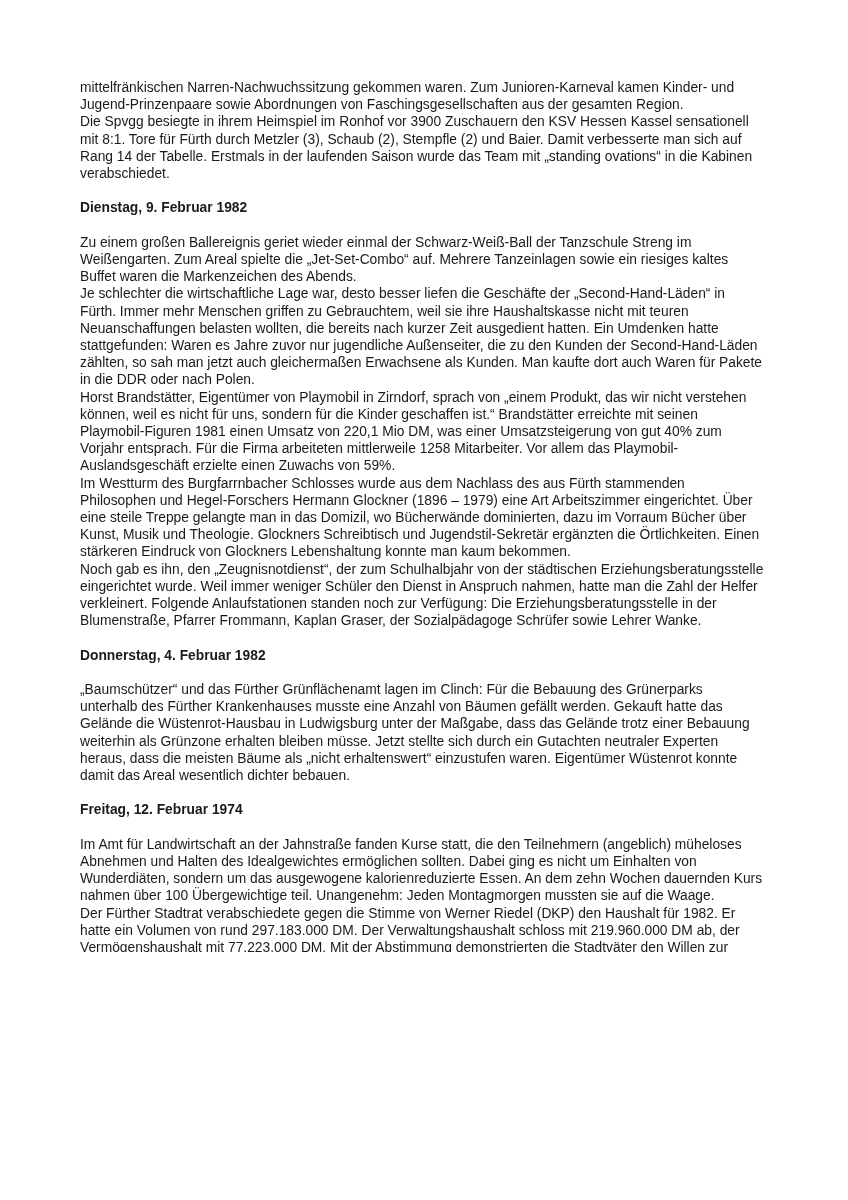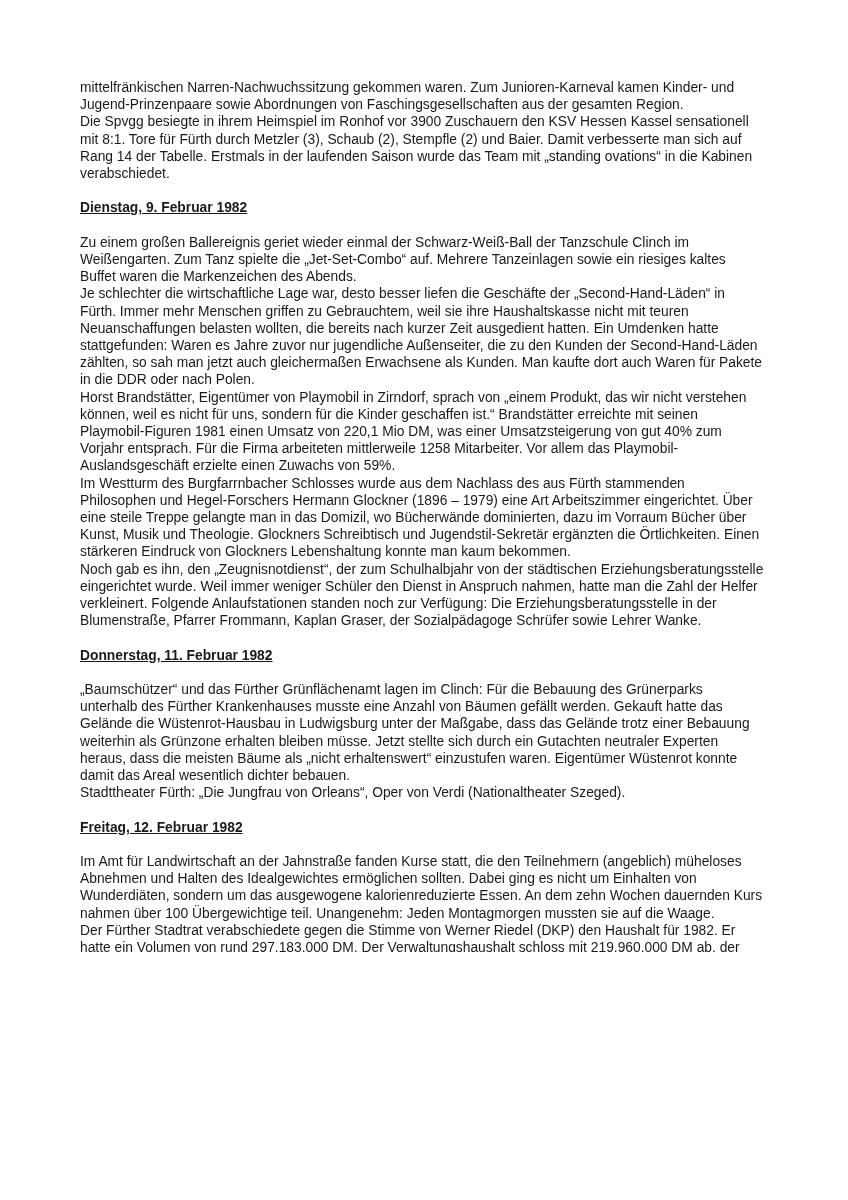--- a/index.html
+++ b/index.html
@@ -23,21 +23,20 @@
     font-size: 13.8px;
     line-height: 17.2px;
     text-align: left;
   }
   .para {
     margin: 0;
   }
   .heading {
     margin: 17.2px 0 17.2px 0;
     font-weight: bold;
-    text-decoration: underline;
   }
   .page-number {
     margin-top: 14px;
     text-align: center;
     font-family: "Liberation Serif", "DejaVu Serif", serif;
     font-size: 15px;
     color: #1a1a1a;
   }
 </style>
 </head>
@@ -46,38 +45,37 @@
 <div class="page">
   <div class="doc">
 
     <div class="section">
       <p class="para">mittelfränkischen Narren-Nachwuchssitzung gekommen waren. Zum Junioren-Karneval kamen Kinder- und Jugend-Prinzenpaare sowie Abordnungen von Faschingsgesellschaften aus der gesamten Region.</p>
       <p class="para">Die Spvgg besiegte in ihrem Heimspiel im Ronhof vor 3900 Zuschauern den KSV Hessen Kassel sensationell mit 8:1. Tore für Fürth durch Metzler (3), Schaub (2), Stempfle (2) und Baier. Damit verbesserte man sich auf Rang 14 der Tabelle. Erstmals in der laufenden Saison wurde das Team mit „standing ovations“ in die Kabinen verabschiedet.</p>
     </div>
 
     <div class="section">
       <p class="heading">Dienstag, 9. Februar 1982</p>
-      <p class="para">Zu einem großen Ballereignis geriet wieder einmal der Schwarz-Weiß-Ball der Tanzschule Clinch im Weißengarten. Zum Tanz spielte die „Jet-Set-Combo“ auf. Mehrere Tanzeinlagen sowie ein riesiges kaltes Buffet waren die Markenzeichen des Abends.</p>
+      <p class="para">Zu einem großen Ballereignis geriet wieder einmal der Schwarz-Weiß-Ball der Tanzschule Streng im Weißengarten. Zum Areal spielte die „Jet-Set-Combo“ auf. Mehrere Tanzeinlagen sowie ein riesiges kaltes Buffet waren die Markenzeichen des Abends.</p>
       <p class="para">Je schlechter die wirtschaftliche Lage war, desto besser liefen die Geschäfte der „Second-Hand-Läden“ in Fürth. Immer mehr Menschen griffen zu Gebrauchtem, weil sie ihre Haushaltskasse nicht mit teuren Neuanschaffungen belasten wollten, die bereits nach kurzer Zeit ausgedient hatten. Ein Umdenken hatte stattgefunden: Waren es Jahre zuvor nur jugendliche Außenseiter, die zu den Kunden der Second-Hand-Läden zählten, so sah man jetzt auch gleichermaßen Erwachsene als Kunden. Man kaufte dort auch Waren für Pakete in die DDR oder nach Polen.</p>
     </div>
 
     <div class="section">
       <p class="para">Horst Brandstätter, Eigentümer von Playmobil in Zirndorf, sprach von „einem Produkt, das wir nicht verstehen können, weil es nicht für uns, sondern für die Kinder geschaffen ist.“ Brandstätter erreichte mit seinen Playmobil-Figuren 1981 einen Umsatz von 220,1 Mio DM, was einer Umsatzsteigerung von gut 40% zum Vorjahr entsprach. Für die Firma arbeiteten mittlerweile 1258 Mitarbeiter. Vor allem das Playmobil-Auslandsgeschäft erzielte einen Zuwachs von 59%.</p>
       <p class="para">Im Westturm des Burgfarrnbacher Schlosses wurde aus dem Nachlass des aus Fürth stammenden Philosophen und Hegel-Forschers Hermann Glockner (1896 – 1979) eine Art Arbeitszimmer eingerichtet. Über eine steile Treppe gelangte man in das Domizil, wo Bücherwände dominierten, dazu im Vorraum Bücher über Kunst, Musik und Theologie. Glockners Schreibtisch und Jugendstil-Sekretär ergänzten die Örtlichkeiten. Einen stärkeren Eindruck von Glockners Lebenshaltung konnte man kaum bekommen.</p>
       <p class="para">Noch gab es ihn, den „Zeugnisnotdienst“, der zum Schulhalbjahr von der städtischen Erziehungsberatungsstelle eingerichtet wurde. Weil immer weniger Schüler den Dienst in Anspruch nahmen, hatte man die Zahl der Helfer verkleinert. Folgende Anlaufstationen standen noch zur Verfügung: Die Erziehungsberatungsstelle in der Blumenstraße, Pfarrer Frommann, Kaplan Graser, der Sozialpädagoge Schrüfer sowie Lehrer Wanke.</p>
     </div>
 
     <div class="section">
-      <p class="heading">Donnerstag, 11. Februar 1982</p>
+      <p class="heading">Donnerstag, 4. Februar 1982</p>
       <p class="para">„Baumschützer“ und das Fürther Grünflächenamt lagen im Clinch: Für die Bebauung des Grünerparks unterhalb des Fürther Krankenhauses musste eine Anzahl von Bäumen gefällt werden. Gekauft hatte das Gelände die Wüstenrot-Hausbau in Ludwigsburg unter der Maßgabe, dass das Gelände trotz einer Bebauung weiterhin als Grünzone erhalten bleiben müsse. Jetzt stellte sich durch ein Gutachten neutraler Experten heraus, dass die meisten Bäume als „nicht erhaltenswert“ einzustufen waren. Eigentümer Wüstenrot konnte damit das Areal wesentlich dichter bebauen.</p>
-      <p class="para">Stadttheater Fürth: „Die Jungfrau von Orleans“, Oper von Verdi (Nationaltheater Szeged).</p>
     </div>
 
     <div class="section">
-      <p class="heading">Freitag, 12. Februar 1982</p>
+      <p class="heading">Freitag, 12. Februar 1974</p>
       <p class="para">Im Amt für Landwirtschaft an der Jahnstraße fanden Kurse statt, die den Teilnehmern (angeblich) müheloses Abnehmen und Halten des Idealgewichtes ermöglichen sollten. Dabei ging es nicht um Einhalten von Wunderdiäten, sondern um das ausgewogene kalorienreduzierte Essen. An dem zehn Wochen dauernden Kurs nahmen über 100 Übergewichtige teil. Unangenehm: Jeden Montagmorgen mussten sie auf die Waage.</p>
       <p class="para">Der Fürther Stadtrat verabschiedete gegen die Stimme von Werner Riedel (DKP) den Haushalt für 1982. Er hatte ein Volumen von rund 297.183.000 DM. Der Verwaltungshaushalt schloss mit 219.960.000 DM ab, der Vermögenshaushalt mit 77.223.000 DM. Mit der Abstimmung demonstrierten die Stadtväter den Willen zur Gemeinsamkeit. Nun musste die Aufsichtsbehörde in Ansbach das Zahlenwerk genehmigen.</p>
     </div>
 
     <div class="page-number">8</div>
 
   </div>
 </div>
 
 </body></html>

